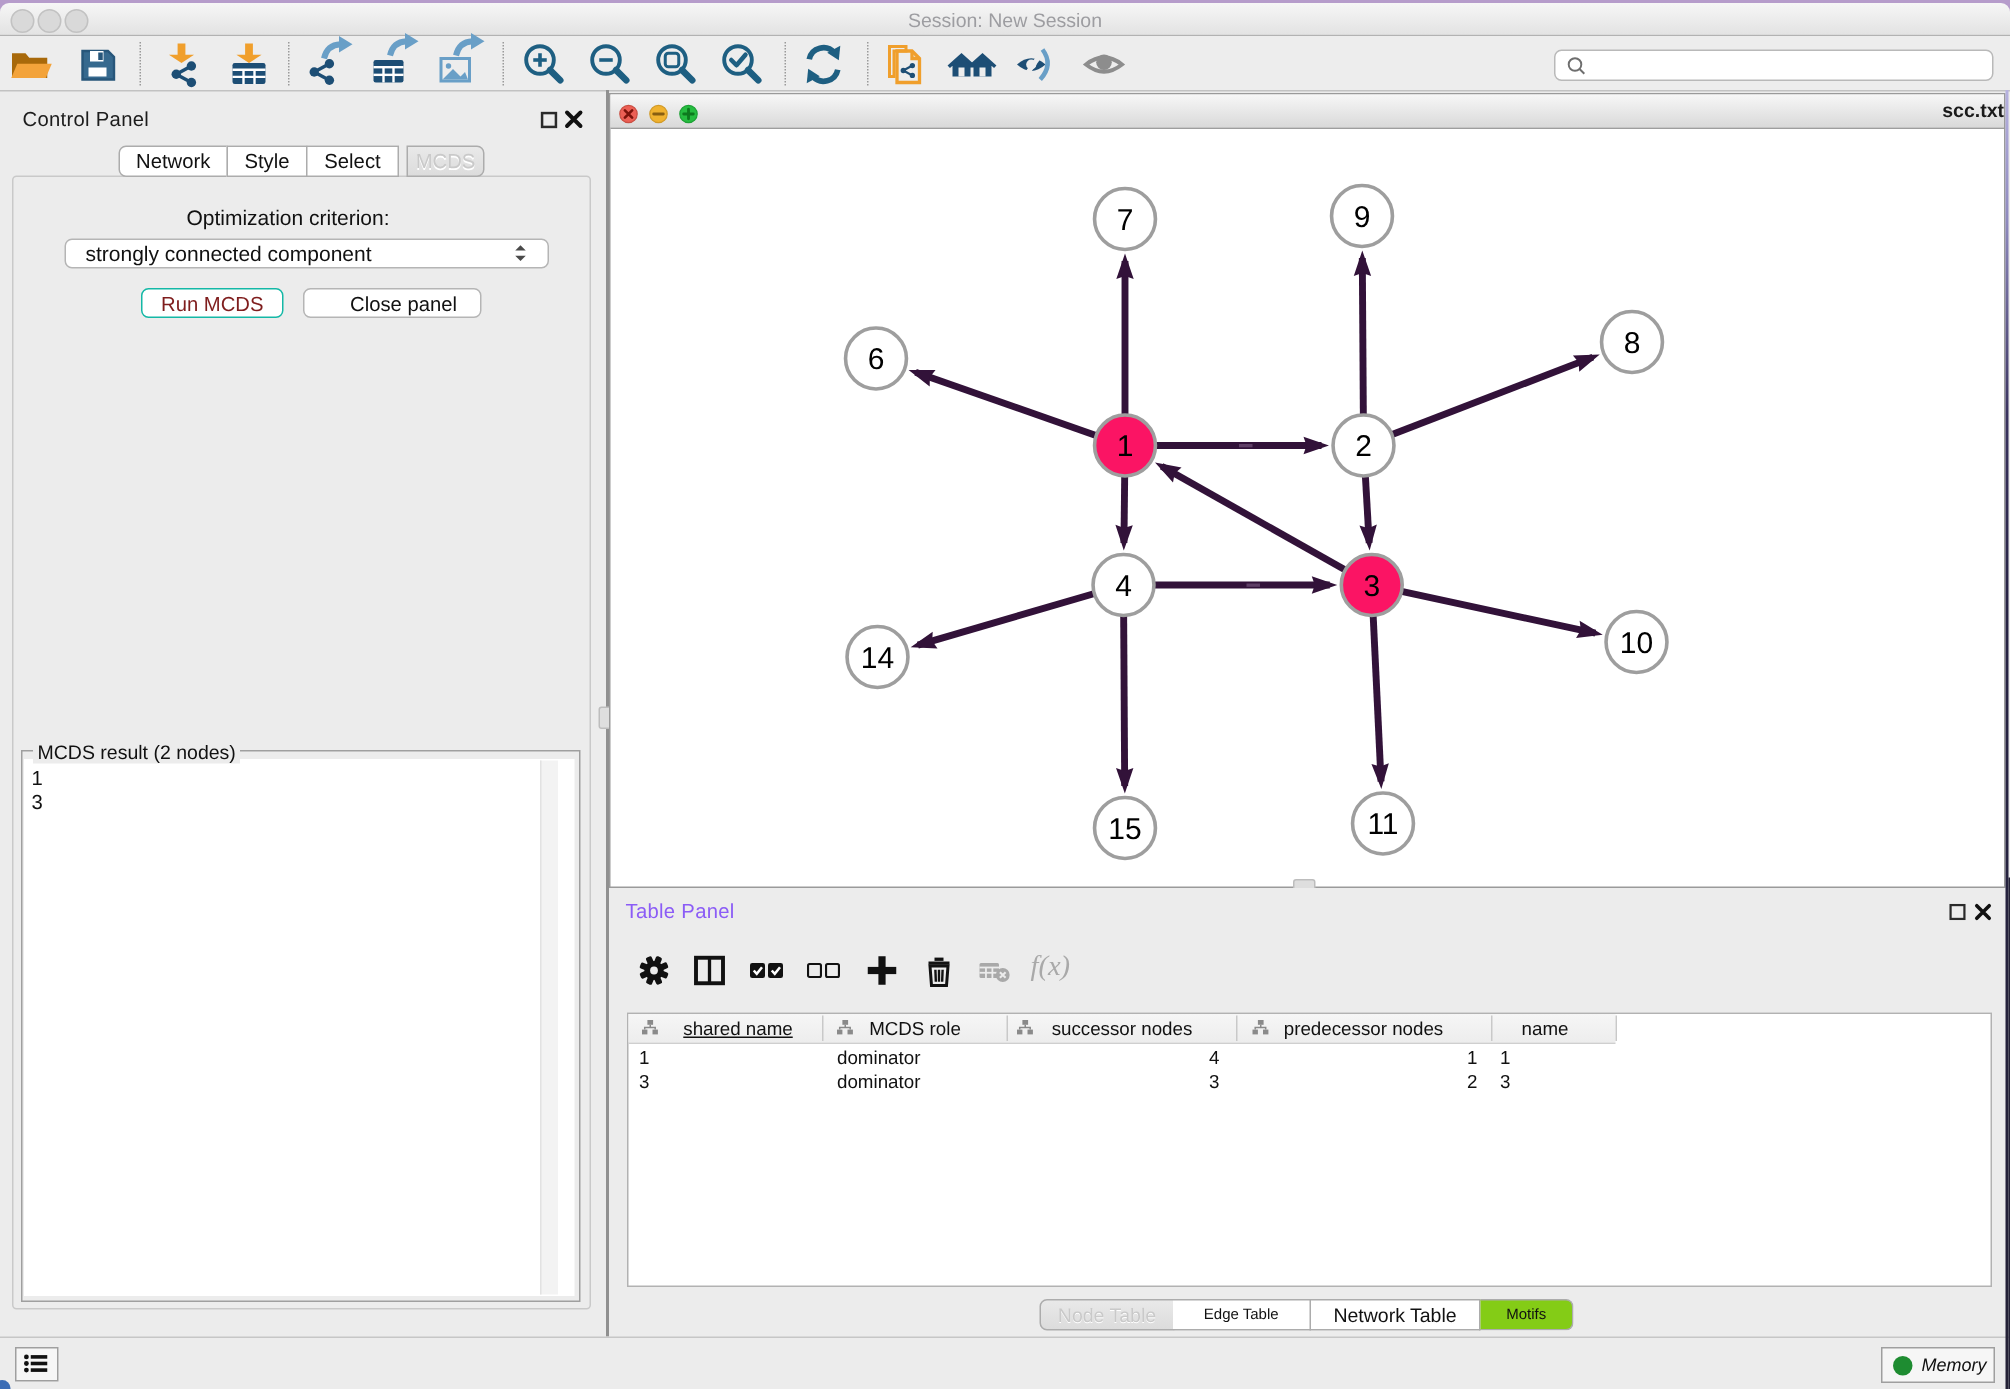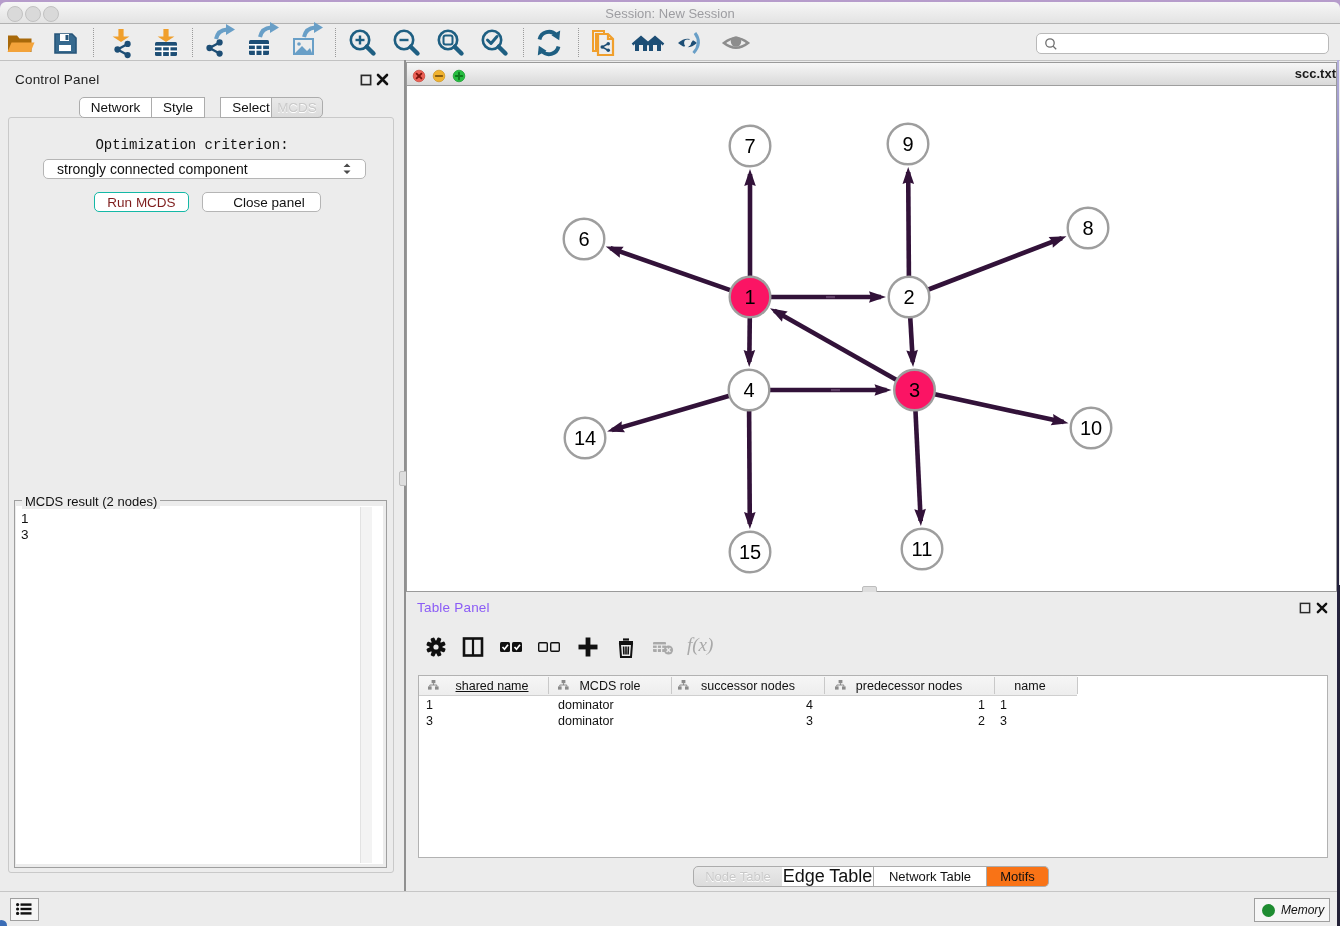--- a/index.html
+++ b/index.html
@@ -146,25 +146,25 @@
     <rect x="1.5" y="1.5" width="10" height="10" fill="none" stroke="#2a2a2a" stroke-width="1.8"></rect>
   </svg>
 <svg class="abs" style="left:376px;top:73px;" width="13" height="13" viewBox="0 0 13 13">
     <path d="M2 2 L11 11 M11 2 L2 11" stroke="#111" stroke-width="2.6" stroke-linecap="round"></path>
   </svg>
 
 <div class="abs" style="left:8px;top:117px;width:384px;height:754px;border:1px solid #c9c9c9;border-radius:3px;background:#ececec;"></div>
 
 <div class="seg" style="left:79px;width:73px;border-radius:5px 0 0 5px;">Network</div>
 <div class="seg" style="left:151px;width:54px;">Style</div>
-<div class="seg" style="left:204px;width:62px;margin-left:16px;">Select</div>
+<div class="seg" style="left:204px;width:62px;">Select</div>
 <div class="seg" style="left:271px;width:52px;border-radius:0 5px 5px 0;background:linear-gradient(#e9e9e9,#dcdcdc);color:#c9c9c9;text-shadow:0 1px 0 #fff;">MCDS</div>
 <style>.seg{top:97px;}</style>
 
-<div class="abs" style="left:8px;top:137px;width:368px;text-align:center;font-size:14px;color:#111;font-family:Liberation Mono, monospace;">Optimization criterion:</div>
+<div class="abs" style="left:8px;top:137px;width:368px;text-align:center;font-size:14px;color:#111;">Optimization criterion:</div>
 <div class="abs" style="left:43px;top:159px;width:308px;height:18px;background:#fff;border:1px solid #b5b5b5;border-radius:5px;font-size:14px;color:#111;padding-left:13px;display:flex;align-items:center;">strongly connected component</div>
 <svg class="abs" style="left:340px;top:162px;" width="14" height="14" viewBox="0 0 14 14">
     <path d="M3.5 5 L7 1.5 L10.5 5 Z M3.5 8.5 L7 12 L10.5 8.5 Z" fill="#4a4a4a"></path>
   </svg>
 <div class="abs" style="left:94px;top:192px;width:93px;height:18px;background:#fff;border:1px solid #14b8a6;border-radius:5px;font-size:13.5px;color:#7f1d1d;display:flex;align-items:center;justify-content:center;">Run MCDS</div>
 <div class="abs" style="left:202px;top:192px;width:102px;height:18px;background:#fff;border:1px solid #b5b5b5;border-radius:5px;font-size:13.5px;color:#111;display:flex;align-items:center;justify-content:center;padding-left:15px;">Close panel</div>
 
 <div class="abs" style="left:14px;top:500px;width:371px;height:366px;border:1px solid #9f9f9f;"></div>
 <div class="abs" style="left:16px;top:506px;width:367px;height:358px;background:#fff;"></div>
 <div class="abs" style="left:360px;top:507px;width:11px;height:356px;background:#f3f3f3;border-left:1px solid #e2e2e2;"></div>
@@ -358,23 +358,23 @@
 <div class="abs" style="left:671px;top:698px;width:142px;text-align:right;font-size:12.5px;color:#111;">4</div>
 <div class="abs" style="left:824px;top:698px;width:161px;text-align:right;font-size:12.5px;color:#111;">1</div>
 <div class="abs" style="left:1000px;top:698px;font-size:12.5px;color:#111;">1</div>
 <div class="abs" style="left:426px;top:714px;font-size:12.5px;color:#111;">3</div>
 <div class="abs" style="left:558px;top:714px;font-size:12.5px;color:#111;">dominator</div>
 <div class="abs" style="left:671px;top:714px;width:142px;text-align:right;font-size:12.5px;color:#111;">3</div>
 <div class="abs" style="left:824px;top:714px;width:161px;text-align:right;font-size:12.5px;color:#111;">2</div>
 <div class="abs" style="left:1000px;top:714px;font-size:12.5px;color:#111;">3</div>
 
 <div class="abs" style="left:693px;top:866px;width:88px;height:19px;border:1px solid #acacac;border-radius:5px 0 0 5px;background:linear-gradient(#e9e9e9,#dcdcdc);color:#c9c9c9;text-shadow:0 1px 0 #fff;font-size:13px;display:flex;align-items:center;justify-content:center;">Node Table</div>
-<div class="abs" style="left:782px;top:866px;width:91px;height:19px;border:1px solid #acacac;border-left:none;background:#fff;font-size:18px;color:#111;display:flex;align-items:center;justify-content:center;">Edge Table</div>
+<div class="abs" style="left:782px;top:866px;width:91px;height:19px;border:1px solid #acacac;border-left:none;background:#fff;font-size:10px;color:#111;display:flex;align-items:center;justify-content:center;">Edge Table</div>
 <div class="abs" style="left:874px;top:866px;width:112px;height:19px;border:1px solid #acacac;border-left:none;background:#fff;font-size:13px;color:#111;display:flex;align-items:center;justify-content:center;">Network Table</div>
-<div class="abs" style="left:987px;top:866px;width:61px;height:19px;border:1px solid #acacac;border-left:none;border-radius:0 5px 5px 0;background:#f97316;font-size:13px;color:#111;display:flex;align-items:center;justify-content:center;">Motifs</div>
+<div class="abs" style="left:987px;top:866px;width:61px;height:19px;border:1px solid #acacac;border-left:none;border-radius:0 5px 5px 0;background:#84cc16;font-size:10px;color:#111;display:flex;align-items:center;justify-content:center;">Motifs</div>
 
 <div class="abs" style="left:0;top:891px;width:1340px;height:35px;background:#ececec;border-top:1px solid #c6c6c6;"></div>
 <div class="abs" style="left:10px;top:898px;width:27px;height:21px;background:#f6f6f6;border:1px solid #9f9f9f;"></div>
 <svg class="abs" style="left:16px;top:903px;" width="16" height="12" viewBox="0 0 16 12">
  <circle cx="1.6" cy="1.6" r="1.6" fill="#111"></circle>
     <circle cx="1.6" cy="6" r="1.6" fill="#111"></circle>
     <circle cx="1.6" cy="10.4" r="1.6" fill="#111"></circle>
  <rect x="4.5" y="0.4" width="11" height="2.4" fill="#111"></rect>
     <rect x="4.5" y="4.8" width="11" height="2.4" fill="#111"></rect>
     <rect x="4.5" y="9.2" width="11" height="2.4" fill="#111"></rect>

